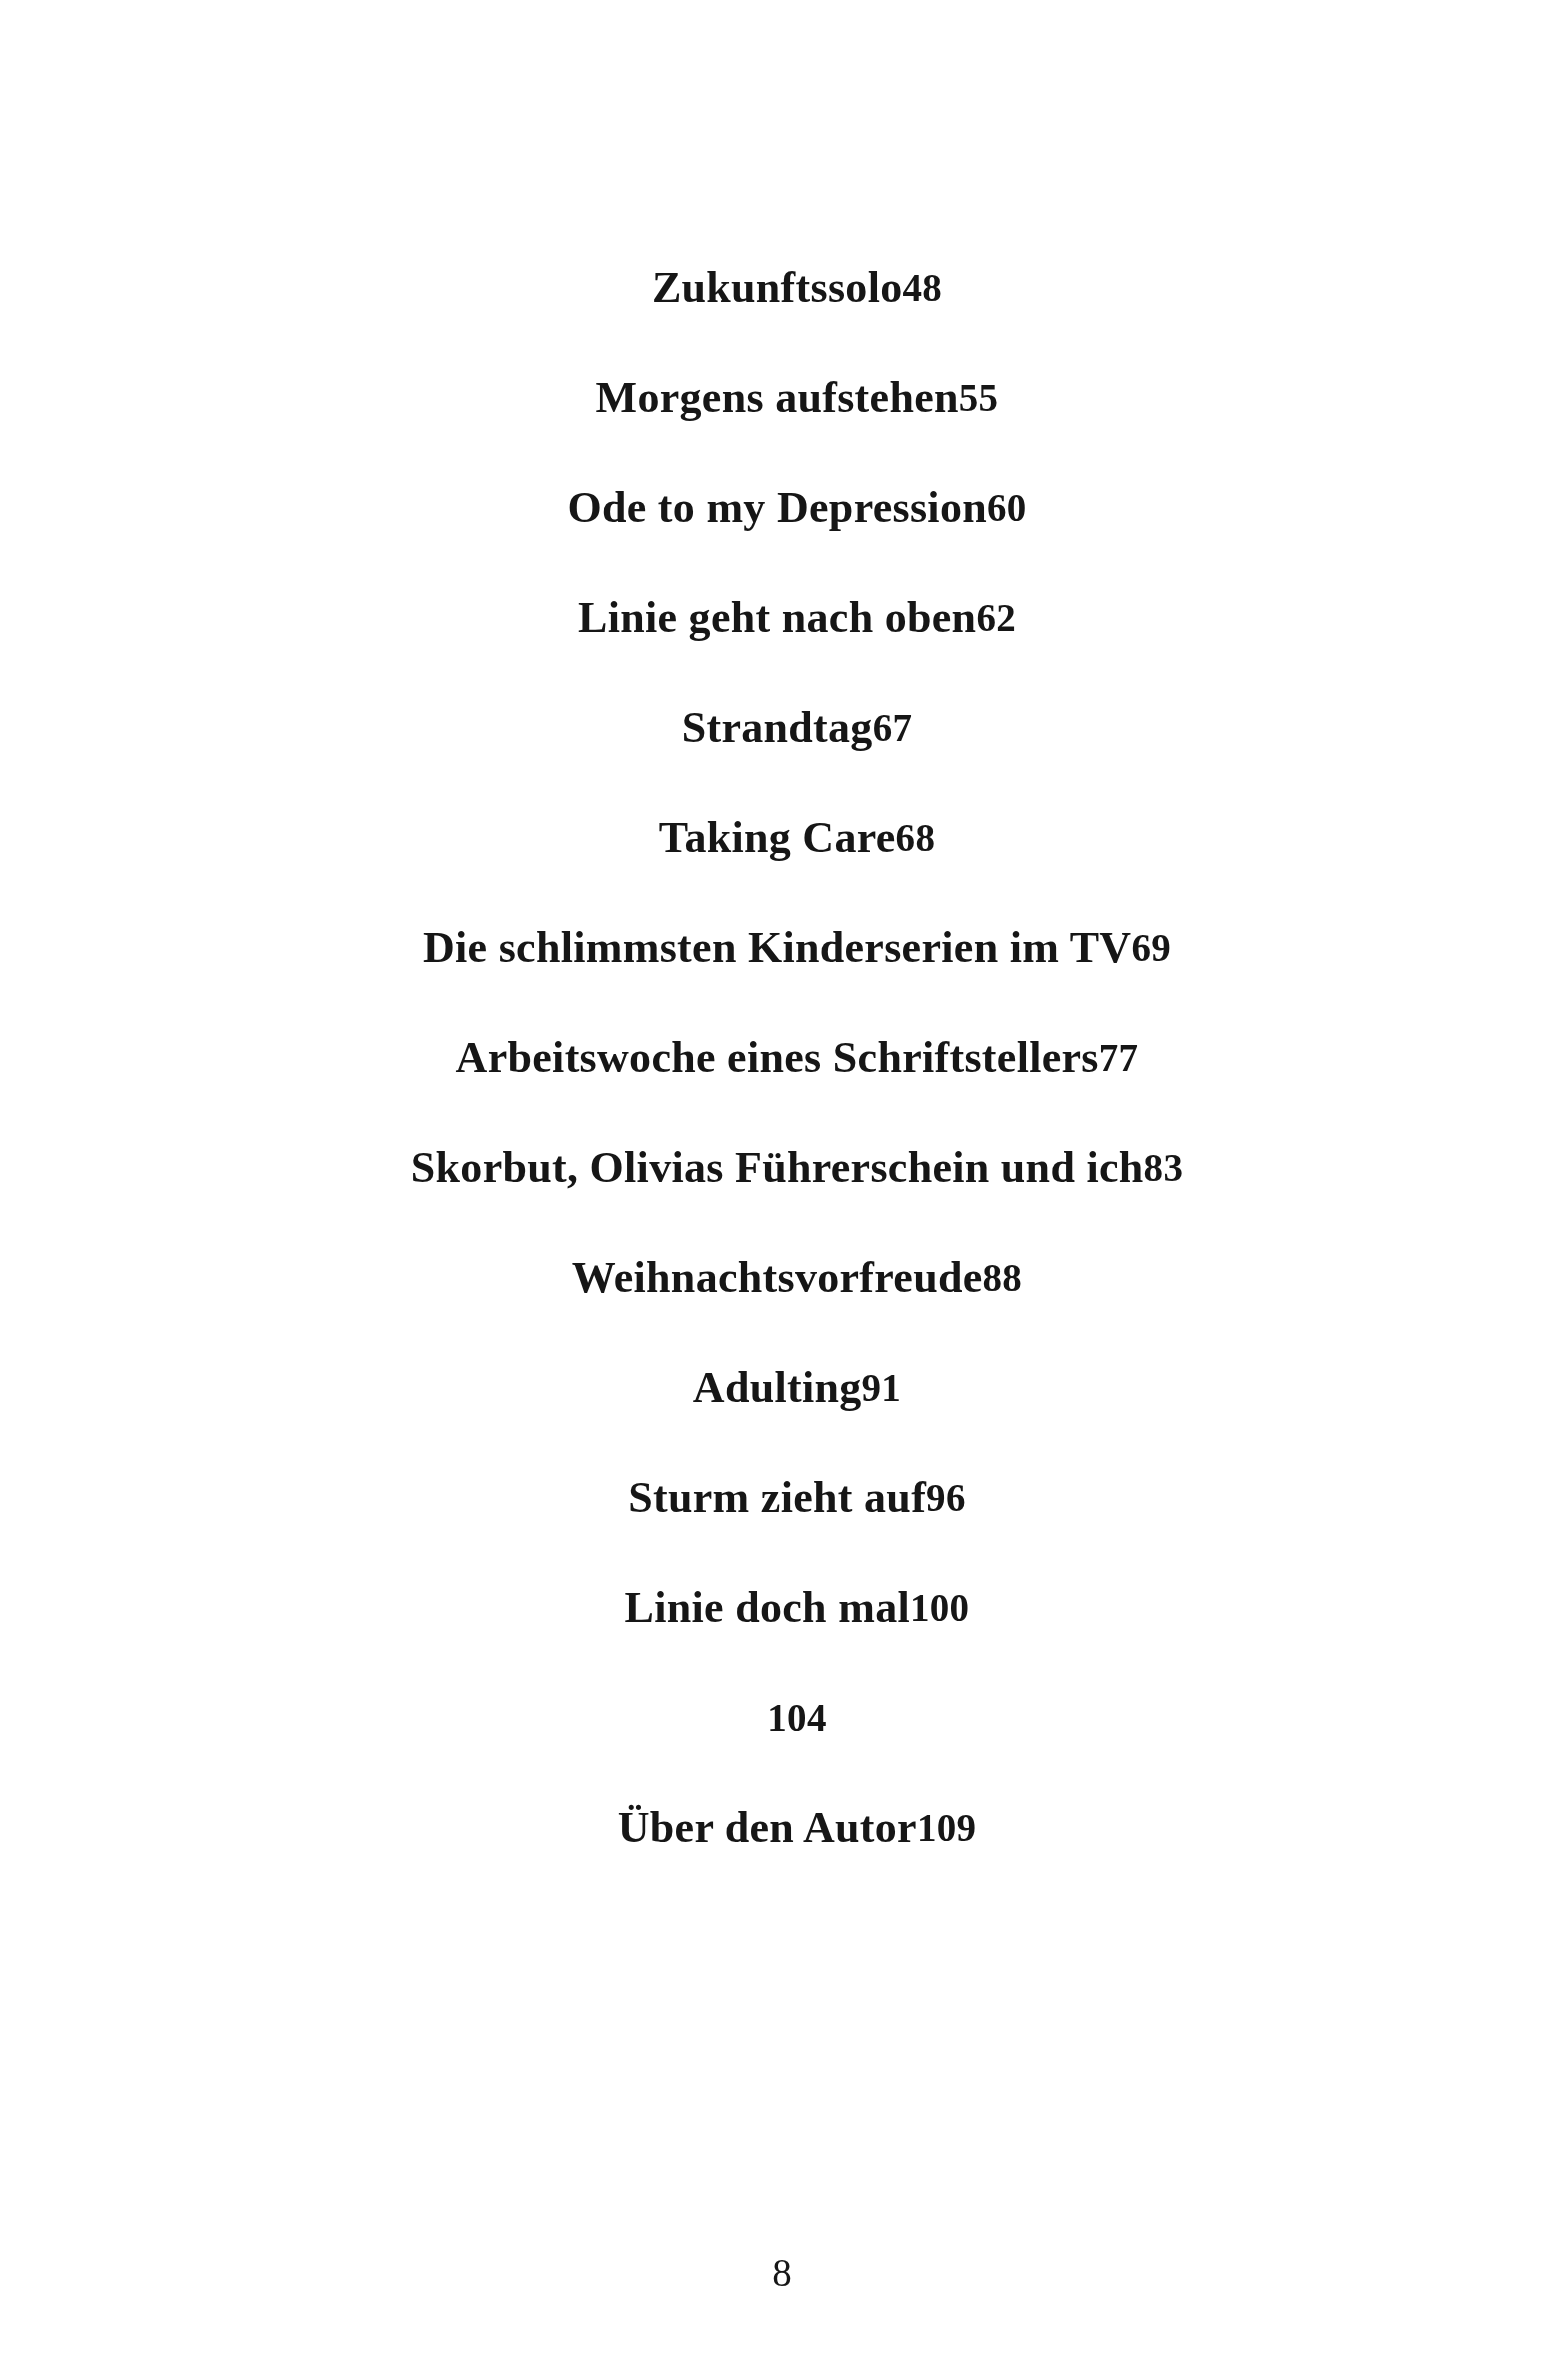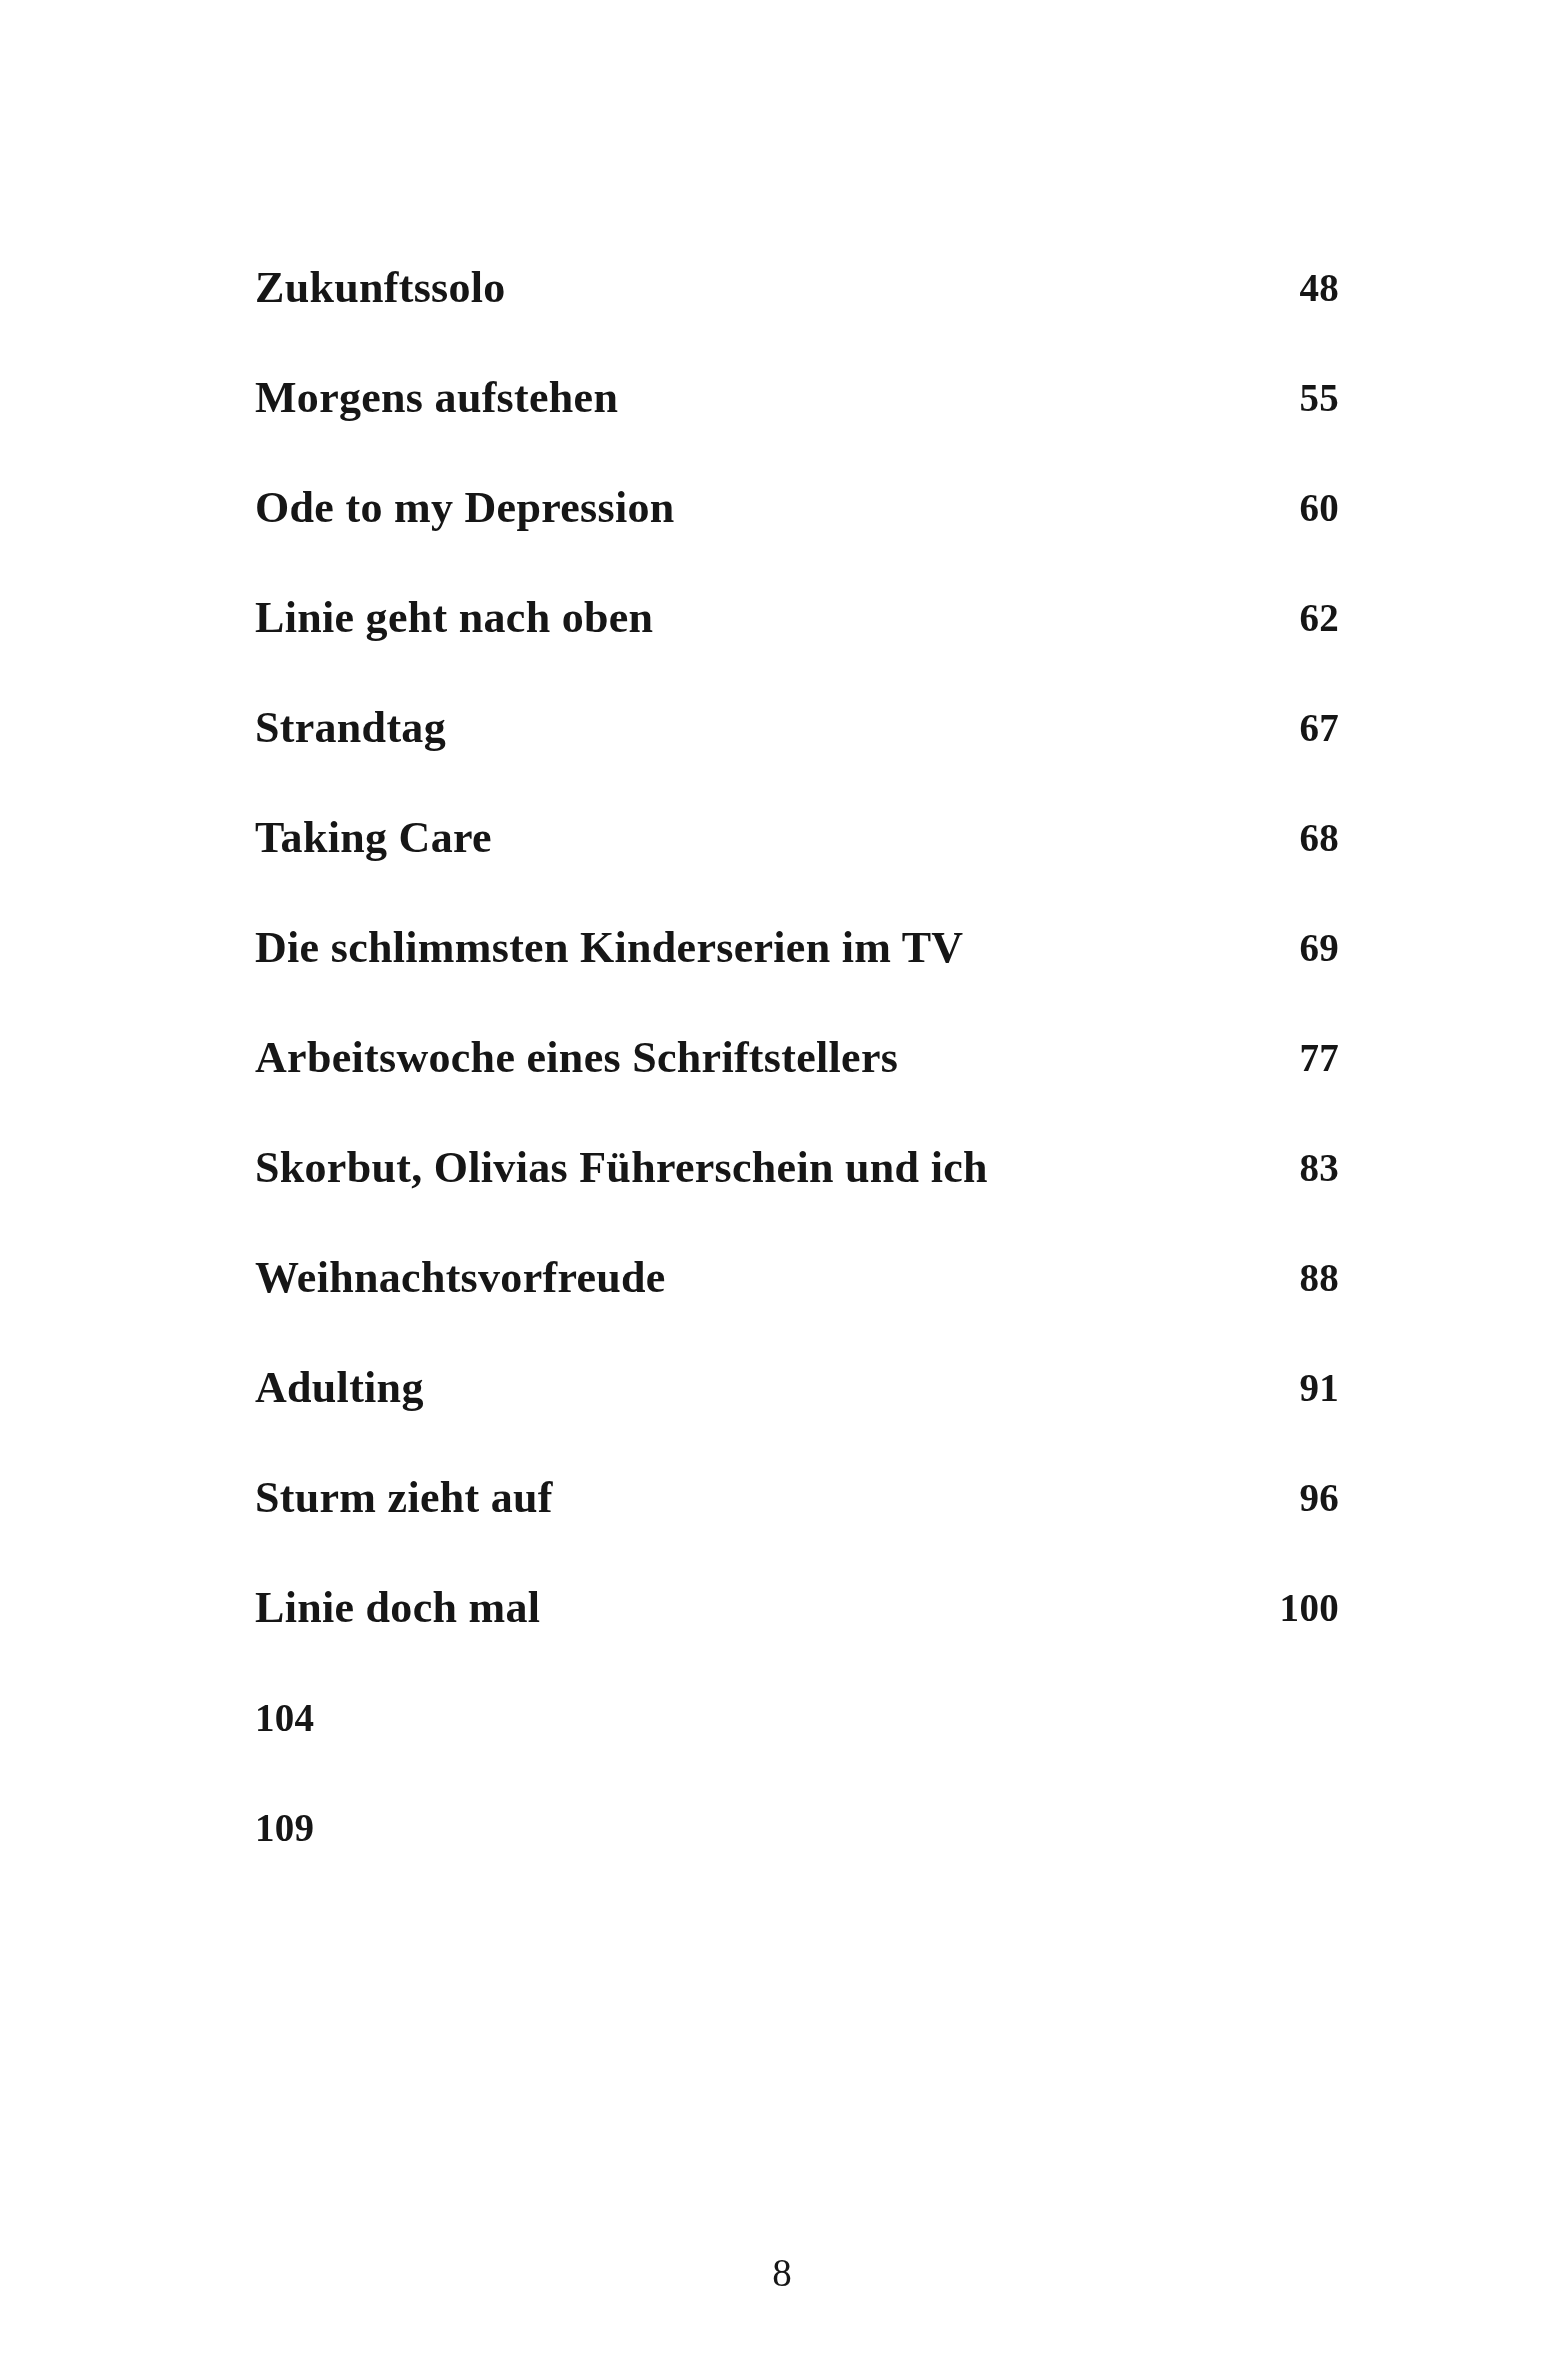--- a/index.html
+++ b/index.html
@@ -17,21 +17,21 @@
     overflow: hidden;
   }
   .toc {
     position: absolute;
     left: 255px;
     top: 232px;
     width: 1084px;
   }
   .toc-row {
     display: flex;
-    justify-content: space-between;
+    justify-content: center;
     align-items: center;
     height: 110px;
   }
   .toc-title {
     font-weight: 700;
     font-size: 44px;
     letter-spacing: 0.3px;
     white-space: nowrap;
   }
   .toc-page {
@@ -119,19 +119,20 @@
   <div class="toc-row">
     <span class="toc-title">Linie doch mal</span>
     <span class="toc-page">100</span>
   </div>
 
   <div class="toc-row">
     <span class="toc-page">104</span>
   </div>
 
   <div class="toc-row">
+    <span class="toc-title">Über den Autor</span>
     <span class="toc-page">109</span>
   </div>
 
 </div>
 
 <div class="footer">8</div>
 
 
 </body></html>

